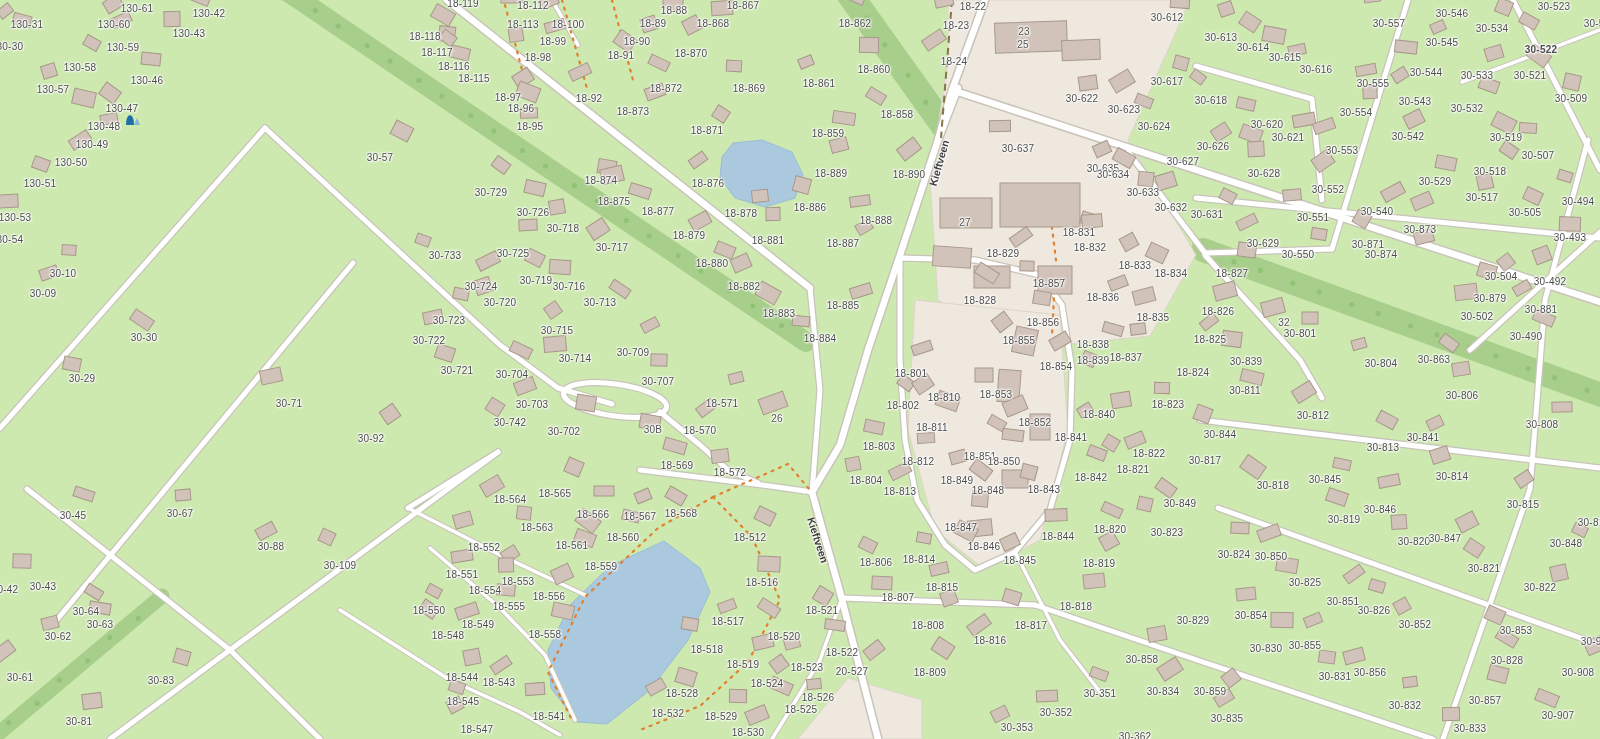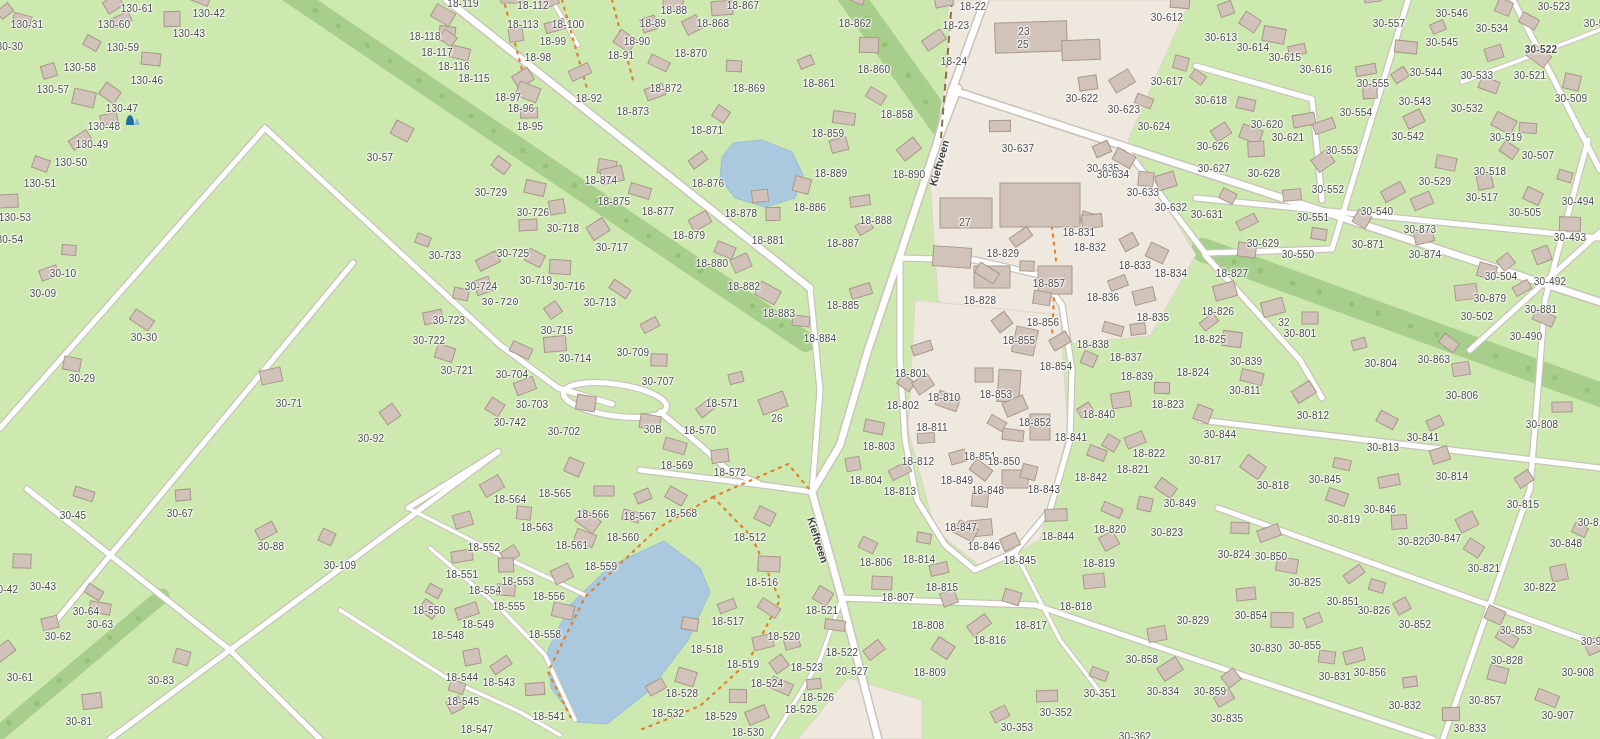--- a/index.html
+++ b/index.html
@@ -579,21 +579,21 @@
       <div class="parcel-label" style="left: 843px; top: 305px;">18-885</div>
       <div class="parcel-label" style="left: 491px; top: 192px;">30-729</div>
       <div class="parcel-label" style="left: 533px; top: 212px;">30-726</div>
       <div class="parcel-label" style="left: 563px; top: 228px;">30-718</div>
       <div class="parcel-label" style="left: 612px; top: 247px;">30-717</div>
       <div class="parcel-label" style="left: 445px; top: 255px;">30-733</div>
       <div class="parcel-label" style="left: 513px; top: 253px;">30-725</div>
       <div class="parcel-label" style="left: 481px; top: 286px;">30-724</div>
       <div class="parcel-label" style="left: 536px; top: 280px;">30-719</div>
       <div class="parcel-label" style="left: 569px; top: 286px;">30-716</div>
-      <div class="parcel-label" style="left: 500px; top: 302px; font-family: Liberation Mono, monospace;">30-720</div>
+      <div class="parcel-label" style="left: 500px; top: 302px;">30-720</div>
       <div class="parcel-label" style="left: 600px; top: 302px;">30-713</div>
       <div class="parcel-label" style="left: 449px; top: 320px;">30-723</div>
       <div class="parcel-label" style="left: 429px; top: 340px;">30-722</div>
       <div class="parcel-label" style="left: 557px; top: 330px;">30-715</div>
       <div class="parcel-label" style="left: 457px; top: 370px;">30-721</div>
       <div class="parcel-label" style="left: 575px; top: 358px;">30-714</div>
       <div class="parcel-label" style="left: 633px; top: 352px;">30-709</div>
       <div class="parcel-label" style="left: 512px; top: 374px;">30-704</div>
       <div class="parcel-label" style="left: 658px; top: 381px;">30-707</div>
       <div class="parcel-label" style="left: 532px; top: 404px;">30-703</div>
@@ -650,21 +650,21 @@
       <div class="parcel-label" style="left: 1154px; top: 126px;">30-624</div>
       <div class="parcel-label" style="left: 1018px; top: 148px;">30-637</div>
       <div class="parcel-label" style="left: 1083px; top: 168px; margin-left: 20px;">30-635</div>
       <div class="parcel-label" style="left: 1113px; top: 174px;">30-634</div>
       <div class="parcel-label" style="left: 1143px; top: 192px;">30-633</div>
       <div class="parcel-label" style="left: 1171px; top: 207px;">30-632</div>
       <div class="parcel-label" style="left: 1211px; top: 100px;">30-618</div>
       <div class="parcel-label" style="left: 1267px; top: 124px;">30-620</div>
       <div class="parcel-label" style="left: 1288px; top: 137px;">30-621</div>
       <div class="parcel-label" style="left: 1213px; top: 146px;">30-626</div>
-      <div class="parcel-label" style="left: 1214px; top: 161px; margin-top: 7px;">30-627</div>
+      <div class="parcel-label" style="left: 1183px; top: 161px;">30-627</div>
       <div class="parcel-label" style="left: 1264px; top: 173px;">30-628</div>
       <div class="parcel-label" style="left: 1263px; top: 243px;">30-629</div>
       <div class="parcel-label" style="left: 1207px; top: 214px;">30-631</div>
       <div class="parcel-label" style="left: 1167px; top: 17px;">30-612</div>
       <div class="parcel-label" style="left: 1221px; top: 37px;">30-613</div>
       <div class="parcel-label" style="left: 1253px; top: 47px;">30-614</div>
       <div class="parcel-label" style="left: 1285px; top: 57px;">30-615</div>
       <div class="parcel-label" style="left: 1316px; top: 69px;">30-616</div>
       <div class="parcel-label" style="left: 1003px; top: 253px;">18-829</div>
       <div class="parcel-label" style="left: 1079px; top: 232px;">18-831</div>
@@ -673,21 +673,21 @@
       <div class="parcel-label" style="left: 1171px; top: 273px;">18-834</div>
       <div class="parcel-label" style="left: 1049px; top: 283px;">18-857</div>
       <div class="parcel-label" style="left: 1103px; top: 297px;">18-836</div>
       <div class="parcel-label" style="left: 980px; top: 300px;">18-828</div>
       <div class="parcel-label" style="left: 1043px; top: 322px;">18-856</div>
       <div class="parcel-label" style="left: 1153px; top: 317px;">18-835</div>
       <div class="parcel-label" style="left: 1019px; top: 340px;">18-855</div>
       <div class="parcel-label" style="left: 1093px; top: 344px;">18-838</div>
       <div class="parcel-label" style="left: 1126px; top: 357px;">18-837</div>
       <div class="parcel-label" style="left: 1056px; top: 366px;">18-854</div>
-      <div class="parcel-label" style="left: 1093px; top: 376px; margin-left: 44px;">18-839</div>
+      <div class="parcel-label" style="left: 1093px; top: 360px;">18-839</div>
       <div class="parcel-label" style="left: 996px; top: 394px;">18-853</div>
       <div class="parcel-label" style="left: 1035px; top: 422px;">18-852</div>
       <div class="parcel-label" style="left: 980px; top: 456px;">18-851</div>
       <div class="parcel-label" style="left: 1004px; top: 461px;">18-850</div>
       <div class="parcel-label" style="left: 957px; top: 480px;">18-849</div>
       <div class="parcel-label" style="left: 988px; top: 490px;">18-848</div>
       <div class="parcel-label" style="left: 1044px; top: 489px;">18-843</div>
       <div class="parcel-label" style="left: 1099px; top: 414px;">18-840</div>
       <div class="parcel-label" style="left: 1071px; top: 437px;">18-841</div>
       <div class="parcel-label" style="left: 1091px; top: 477px;">18-842</div>
@@ -744,21 +744,21 @@
       <div class="parcel-label" style="left: 1482px; top: 197px;">30-517</div>
       <div class="parcel-label" style="left: 1328px; top: 189px;">30-552</div>
       <div class="parcel-label" style="left: 1578px; top: 201px;">30-494</div>
       <div class="parcel-label" style="left: 1313px; top: 217px;">30-551</div>
       <div class="parcel-label" style="left: 1377px; top: 211px;">30-540</div>
       <div class="parcel-label" style="left: 1525px; top: 212px;">30-505</div>
       <div class="parcel-label" style="left: 1570px; top: 237px;">30-493</div>
       <div class="parcel-label" style="left: 1550px; top: 281px;">30-492</div>
       <div class="parcel-label" style="left: 1597px; top: 23px;">30-51</div>
       <div class="parcel-label" style="left: 1298px; top: 254px;">30-550</div>
-      <div class="parcel-label" style="left: 1411px; top: 254px; padding-left: 28px;">30-874</div>
+      <div class="parcel-label" style="left: 1367px; top: 254px; padding-left: 28px;">30-874</div>
       <div class="parcel-label" style="left: 1501px; top: 276px;">30-504</div>
       <div class="parcel-label" style="left: 1490px; top: 298px;">30-879</div>
       <div class="parcel-label" style="left: 1477px; top: 316px;">30-502</div>
       <div class="parcel-label" style="left: 1541px; top: 309px;">30-881</div>
       <div class="parcel-label" style="left: 1526px; top: 336px;">30-490</div>
       <div class="parcel-label" style="left: 1300px; top: 333px;">30-801</div>
       <div class="parcel-label" style="left: 1420px; top: 229px;">30-873</div>
       <div class="parcel-label" style="left: 1368px; top: 244px;">30-871</div>
       <div class="parcel-label" style="left: 1246px; top: 361px;">30-839</div>
       <div class="parcel-label" style="left: 1381px; top: 363px;">30-804</div>

